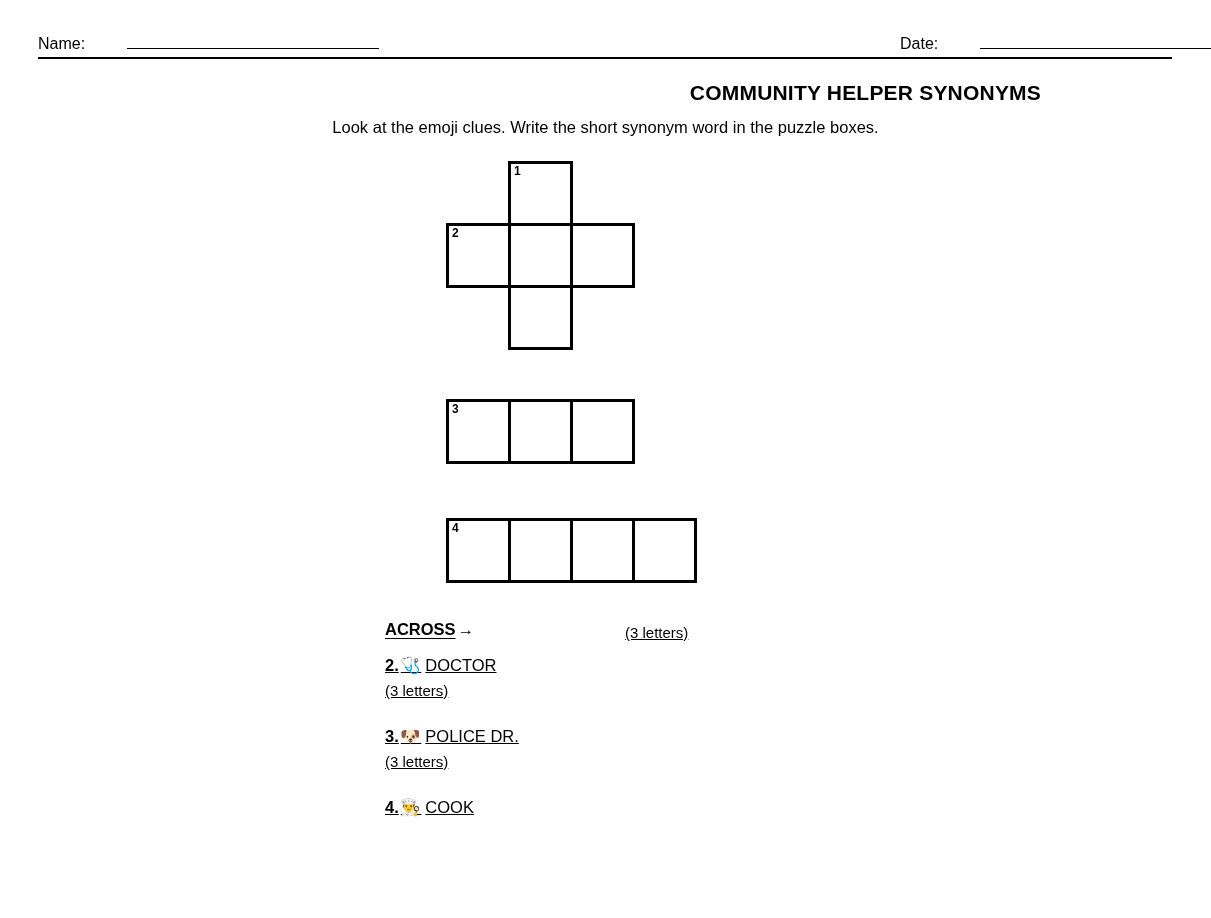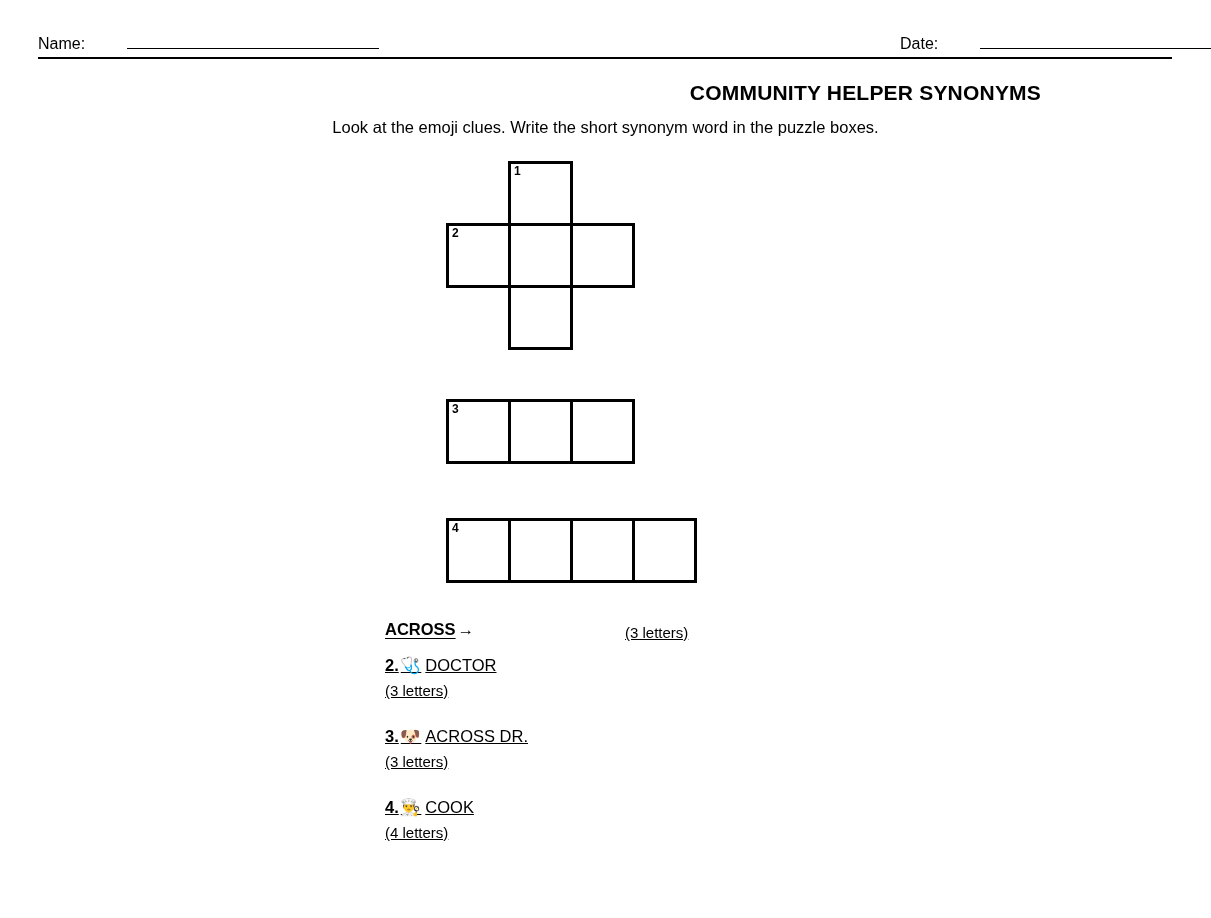--- a/index.html
+++ b/index.html
@@ -195,26 +195,25 @@
 <div class="clues">
   <div class="clue-col clue-col-across" id="across-col">
     <div class="clue-head">
       <span class="head-word">ACROSS</span><span class="head-arrow">→</span>
     </div>
   <div class="clue">
         <div class="clue-main"><span class="clue-num">2.</span><span class="clue-emoji">🩺</span><span>DOCTOR</span></div>
         <div class="clue-len">(3 letters)</div>
       </div>
       <div class="clue">
-        <div class="clue-main"><span class="clue-num">3.</span><span class="clue-emoji">🐶</span><span>ACROSS DR.</span></div>
+        <div class="clue-main"><span class="clue-num">3.</span><span class="clue-emoji">🐶</span><span>POLICE DR.</span></div>
         <div class="clue-len">(3 letters)</div>
       </div>
       <div class="clue">
         <div class="clue-main"><span class="clue-num">4.</span><span class="clue-emoji">👨‍🍳</span><span>COOK</span></div>
-        <div class="clue-len">(4 letters)</div>
       </div>
     </div>
   <div class="clue-col clue-col-down" id="down-col">
   <div class="clue">
         <div class="clue-len">(3 letters)</div>
       </div>
     </div>
 </div>
 
 </body></html>

